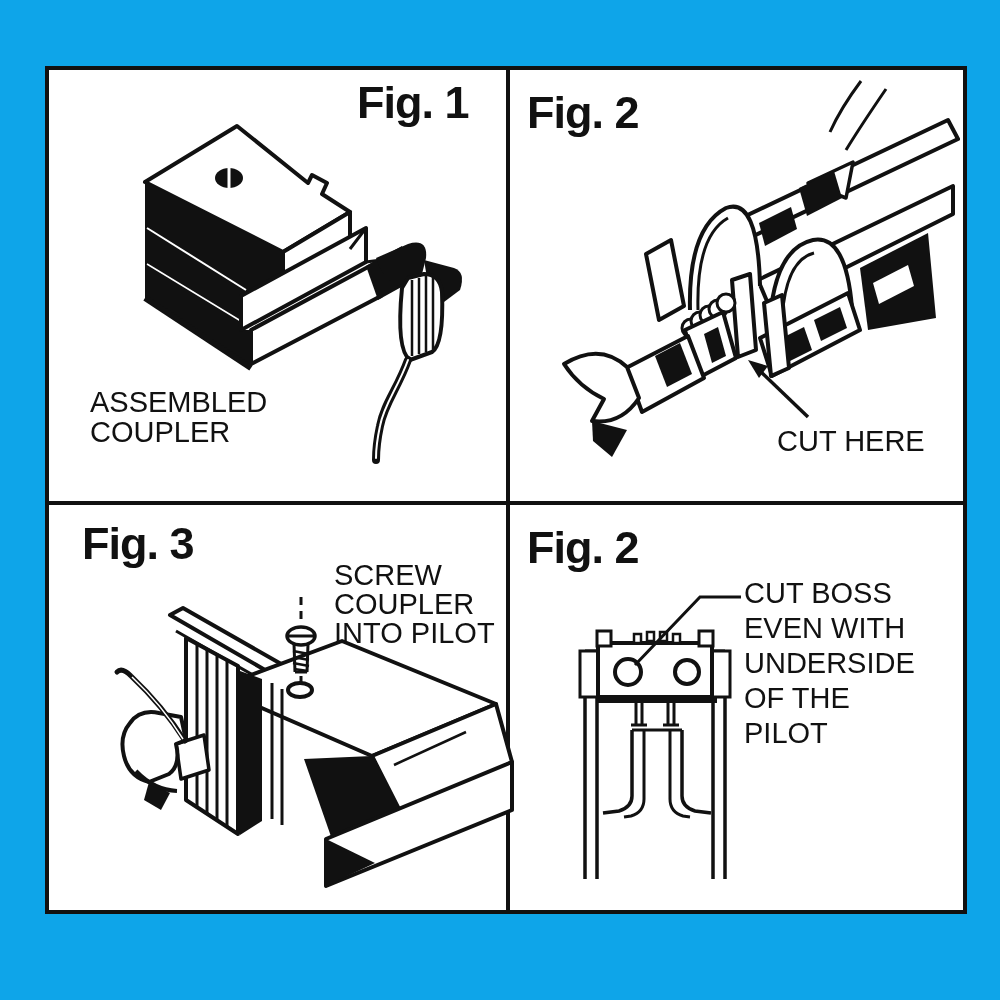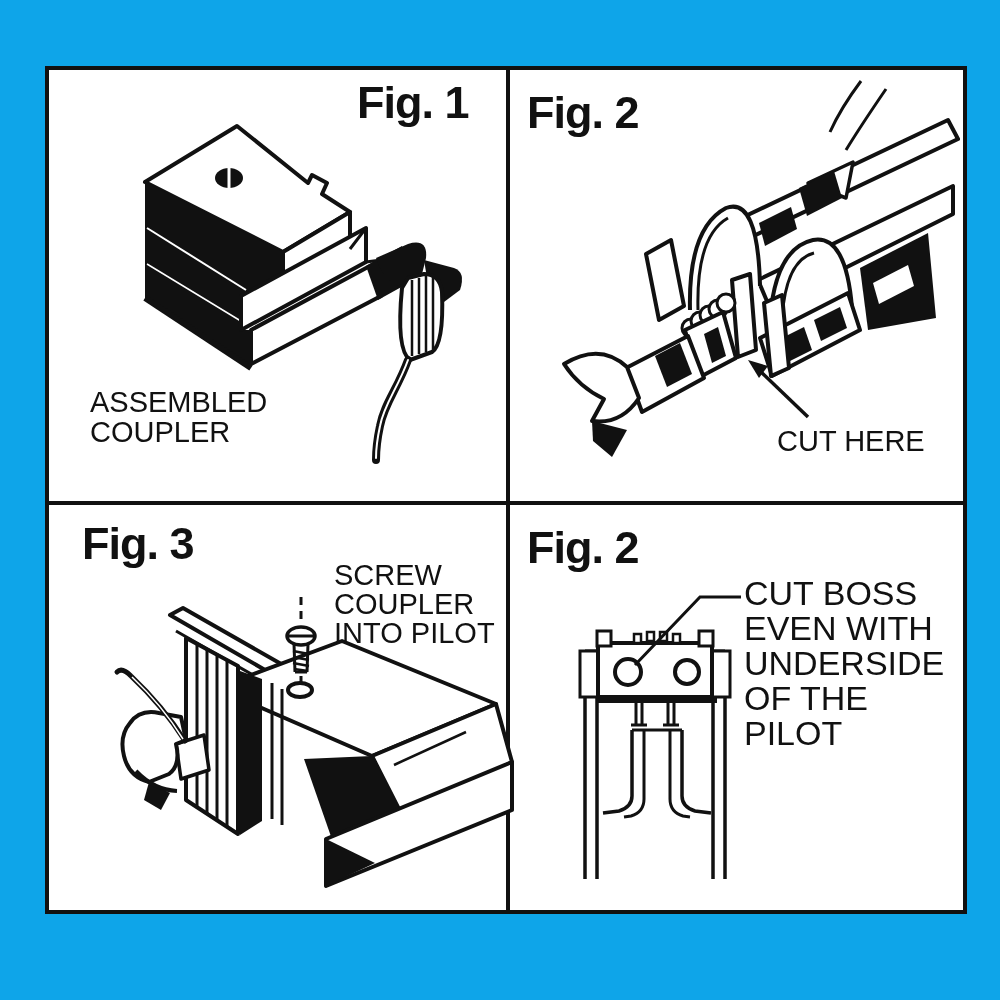--- a/index.html
+++ b/index.html
@@ -22,21 +22,21 @@
   .fig-label{
     position:absolute;
     font-weight:bold;font-size:45px;line-height:1;letter-spacing:-1px;
     color:#111;white-space:nowrap;
   }
   .caption{
     position:absolute;color:#111;white-space:nowrap;
   }
   .cap-29-30{font-size:29px;line-height:30px;}
   .cap-29-29{font-size:29px;line-height:29px;}
-  .cap-29-35{font-size:34px;line-height:35px;}
+  .cap-29-35{font-size:29px;line-height:35px;}
 </style>
 </head>
 <body>
 
 <div class="sheet">
   <div class="frame">
     <div class="divider-v"></div>
     <div class="divider-h"></div>
   </div>
 

